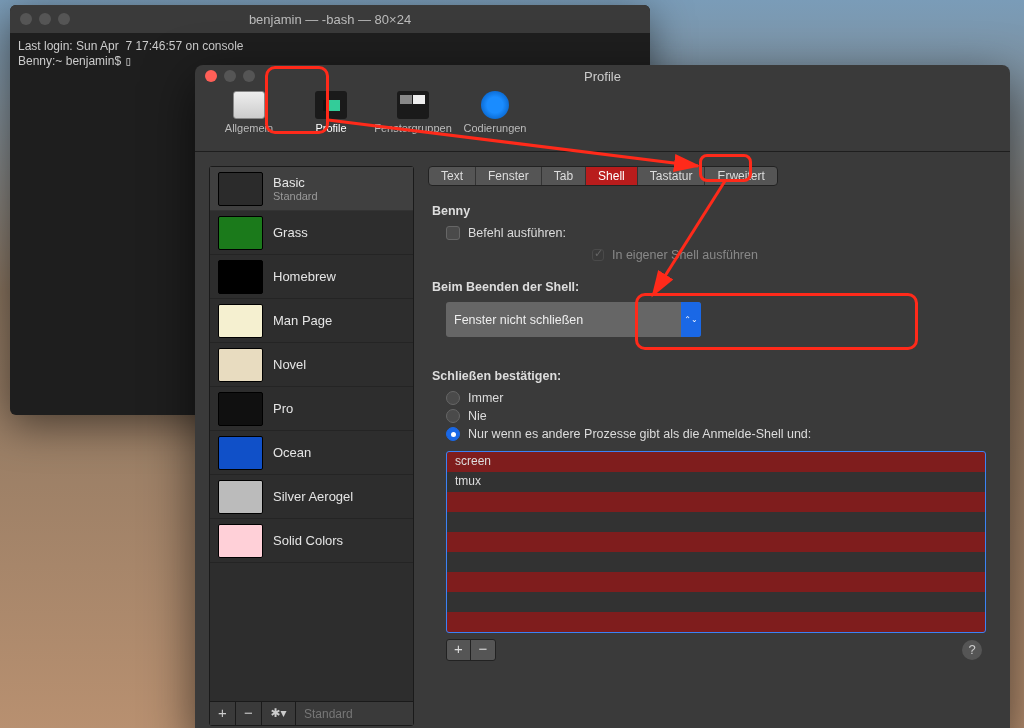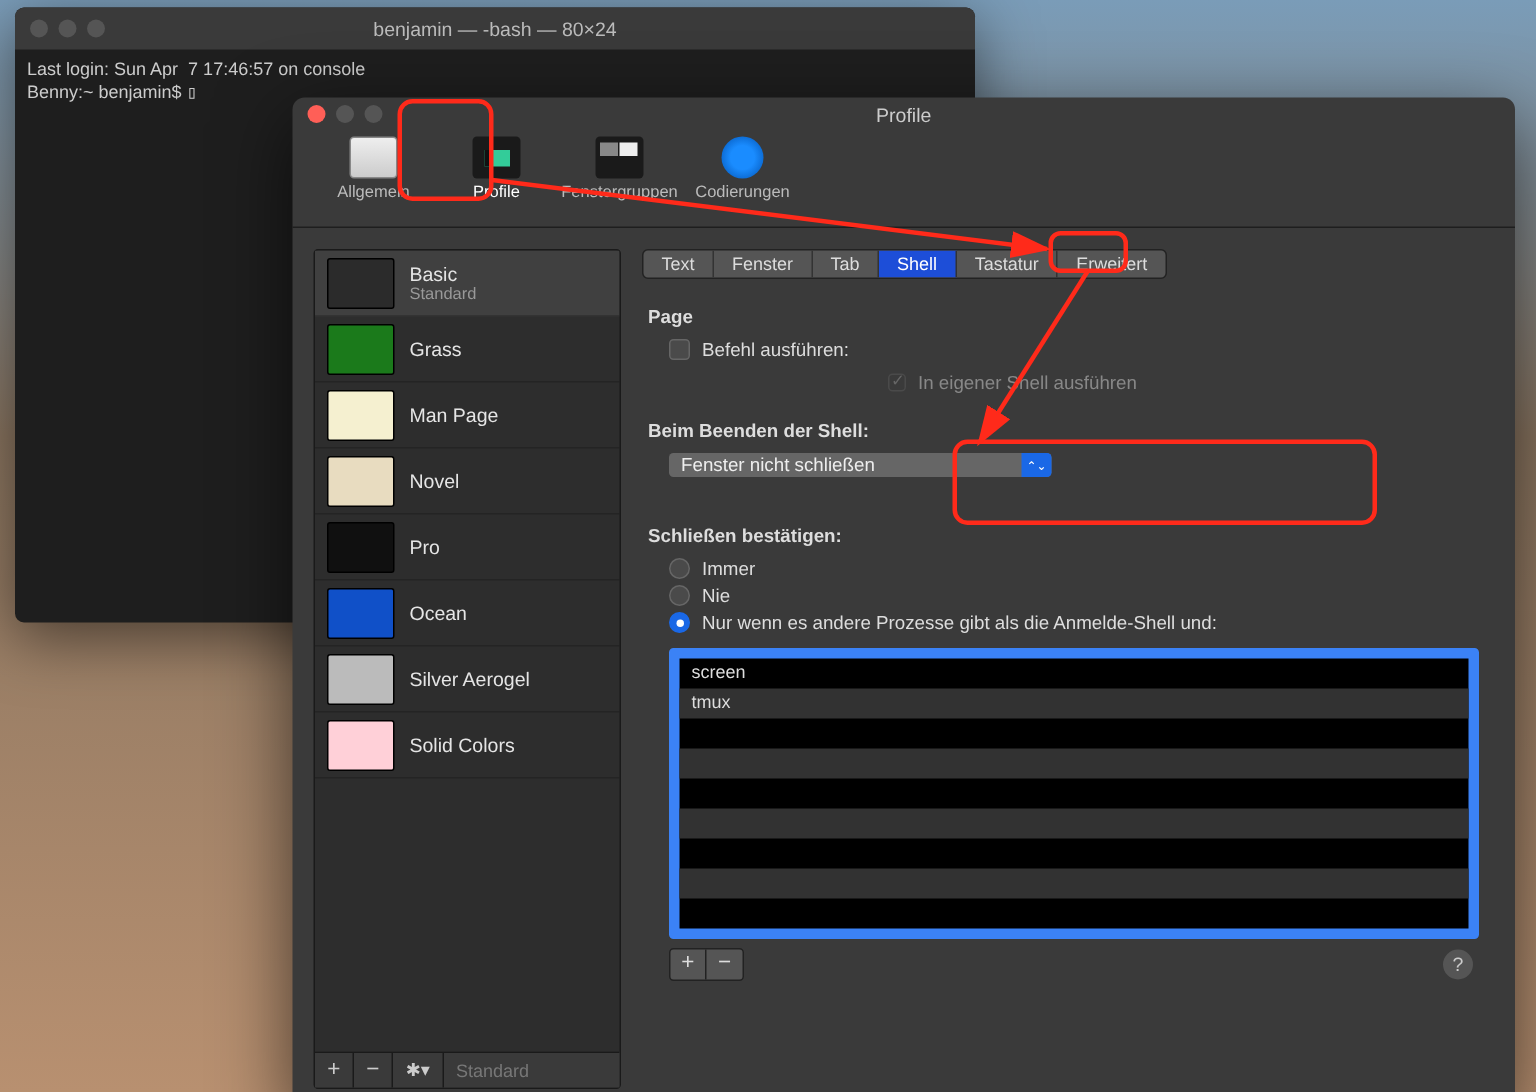--- a/index.html
+++ b/index.html
@@ -41,34 +41,34 @@
 .profile-sub { color: #999; font-size: 11px; }
 .sidebar-footer { height: 24px; background: #3a3a3a; border-top: 1px solid #1a1a1a; display: flex; align-items: center; }
 .sf-btn { width: 26px; height: 100%; color: #ccc; font-size: 15px; text-align: center; line-height: 22px; border-right: 1px solid #1a1a1a; cursor: default; }
 .sf-label { color: #777; font-size: 12px; padding-left: 8px; }
 
 .main { flex: 1; display: flex; flex-direction: column; min-width: 0; }
 .tabbar { display: flex; margin-bottom: 14px; }
 .seg { background: #555; border: 1px solid #222; border-radius: 4px; display: flex; overflow: hidden; height: 20px; }
 .seg-item { padding: 0 12px; color: #ddd; font-size: 12px; line-height: 19px; border-right: 1px solid #333; cursor: default; }
 .seg-item:last-child { border-right: none; }
-.seg-item.selected { background: #1d4ed8; color: #fff; }
+.seg-item.selected { background: #b91c1c; color: #fff; }
 
 .content { flex: 1; color: #ddd; font-size: 12.5px; padding: 0 10px 0 4px; display:flex; flex-direction:column; }
 .section-label { font-weight: 600; margin: 4px 0 8px; }
 .row { display: flex; align-items: center; margin-bottom: 8px; padding-left: 14px; }
 .checkbox { width: 14px; height: 14px; border: 1px solid #666; background: #4a4a4a; border-radius: 3px; margin-right: 8px; flex-shrink:0; }
 .checkbox.inner { width: 12px; height: 12px; }
 .muted { color: #888; }
-.dropdown { height: 16px; background: #666; color: #eee; border-radius: 3px; display: flex; align-items: center; padding: 0 8px; position: relative; width: 255px; }
+.dropdown { height: 35px; background: #666; color: #eee; border-radius: 3px; display: flex; align-items: center; padding: 0 8px; position: relative; width: 255px; }
 .dropdown-arrow { position: absolute; right: 0; top: 0; bottom: 0; width: 20px; background: #1a68e6; border-radius: 0 3px 3px 0; display:flex; align-items:center; justify-content:center; color:#fff; font-size:8px; }
 .radio { width: 14px; height: 14px; border: 1px solid #666; background: #4a4a4a; border-radius: 50%; margin-right: 8px; flex-shrink:0; display:flex; align-items:center; justify-content:center; }
 .radio.checked { background: #1a68e6; border-color: #1a68e6; }
 .radio.checked::after { content:""; width:5px; height:5px; background:#fff; border-radius:50%; }
-.list-box { background: #000000; border: 7px solid #3b82f6; border-radius: 3px; margin: 6px 0 0 14px; min-height:180px; }
+.list-box { background: #7f1d1d; border: 1px solid #3b82f6; border-radius: 3px; margin: 6px 0 0 14px; min-height:180px; }
 .list-row { height: 20px; padding: 2px 8px; color: #ddd; font-size: 12px; }
 .list-row:nth-child(even) { background: #323232; }
 .bottom-row { display:flex; align-items:center; margin-top:6px; padding-left:14px; }
 .pm-box { display:flex; background:#555; border:1px solid #222; border-radius:3px; }
 .pm-btn { width:24px; height:20px; text-align:center; line-height:18px; color:#ddd; font-size:15px; cursor:default; }
 .pm-btn:first-child { border-right:1px solid #222; }
 .help-btn { width:20px; height:20px; border-radius:50%; background:#555; color:#ccc; font-size:13px; text-align:center; line-height:20px; margin-left:auto; margin-right:4px; cursor:default; }
 
 .hl { position: absolute; border: 3px solid #ff2a1a; border-radius: 10px; pointer-events: none; }
 .hl1 { top: 66px; left: 265px; width: 64px; height: 68px; }
@@ -128,20 +128,26 @@
             <div class="thumb" style="background: rgb(43, 43, 43);"></div>
             <div>
               <div class="profile-name">Basic</div>
               <div class="profile-sub">Standard</div>
             </div>
           </div>
           <div class="profile-row">
             <div class="thumb" style="background: rgb(27, 122, 27);"></div>
             <div>
               <div class="profile-name">Grass</div>
+            </div>
+          </div>
+          <div class="profile-row">
+            <div class="thumb" style="background: rgb(0, 0, 0);"></div>
+            <div>
+              <div class="profile-name">Homebrew</div>
             </div>
           </div>
           <div class="profile-row">
             <div class="thumb" style="background: rgb(245, 240, 208);"></div>
             <div>
               <div class="profile-name">Man Page</div>
             </div>
           </div>
           <div class="profile-row">
             <div class="thumb" style="background: rgb(232, 220, 192);"></div>
@@ -187,21 +193,21 @@
         <div class="seg" id="seg">
             <div class="seg-item">Text</div>
             <div class="seg-item">Fenster</div>
             <div class="seg-item">Tab</div>
             <div class="seg-item selected">Shell</div>
             <div class="seg-item">Tastatur</div>
             <div class="seg-item">Erweitert</div>
           </div>
       </div>
       <div class="content">
-        <div class="section-label">Page</div>
+        <div class="section-label">Benny</div>
         <div class="row">
           <div class="checkbox"></div>
           <span>Befehl ausführen:</span>
         </div>
         <div class="row muted" style="padding-left:160px">
           <div class="checkbox inner" style="background:#3a3a3a;border-color:#4a4a4a;position:relative">
               <span style="position:absolute;left:1px;top:-3px;font-size:11px;color:#666">✓</span>
             </div>
           <span>In eigener Shell ausführen</span>
         </div>

